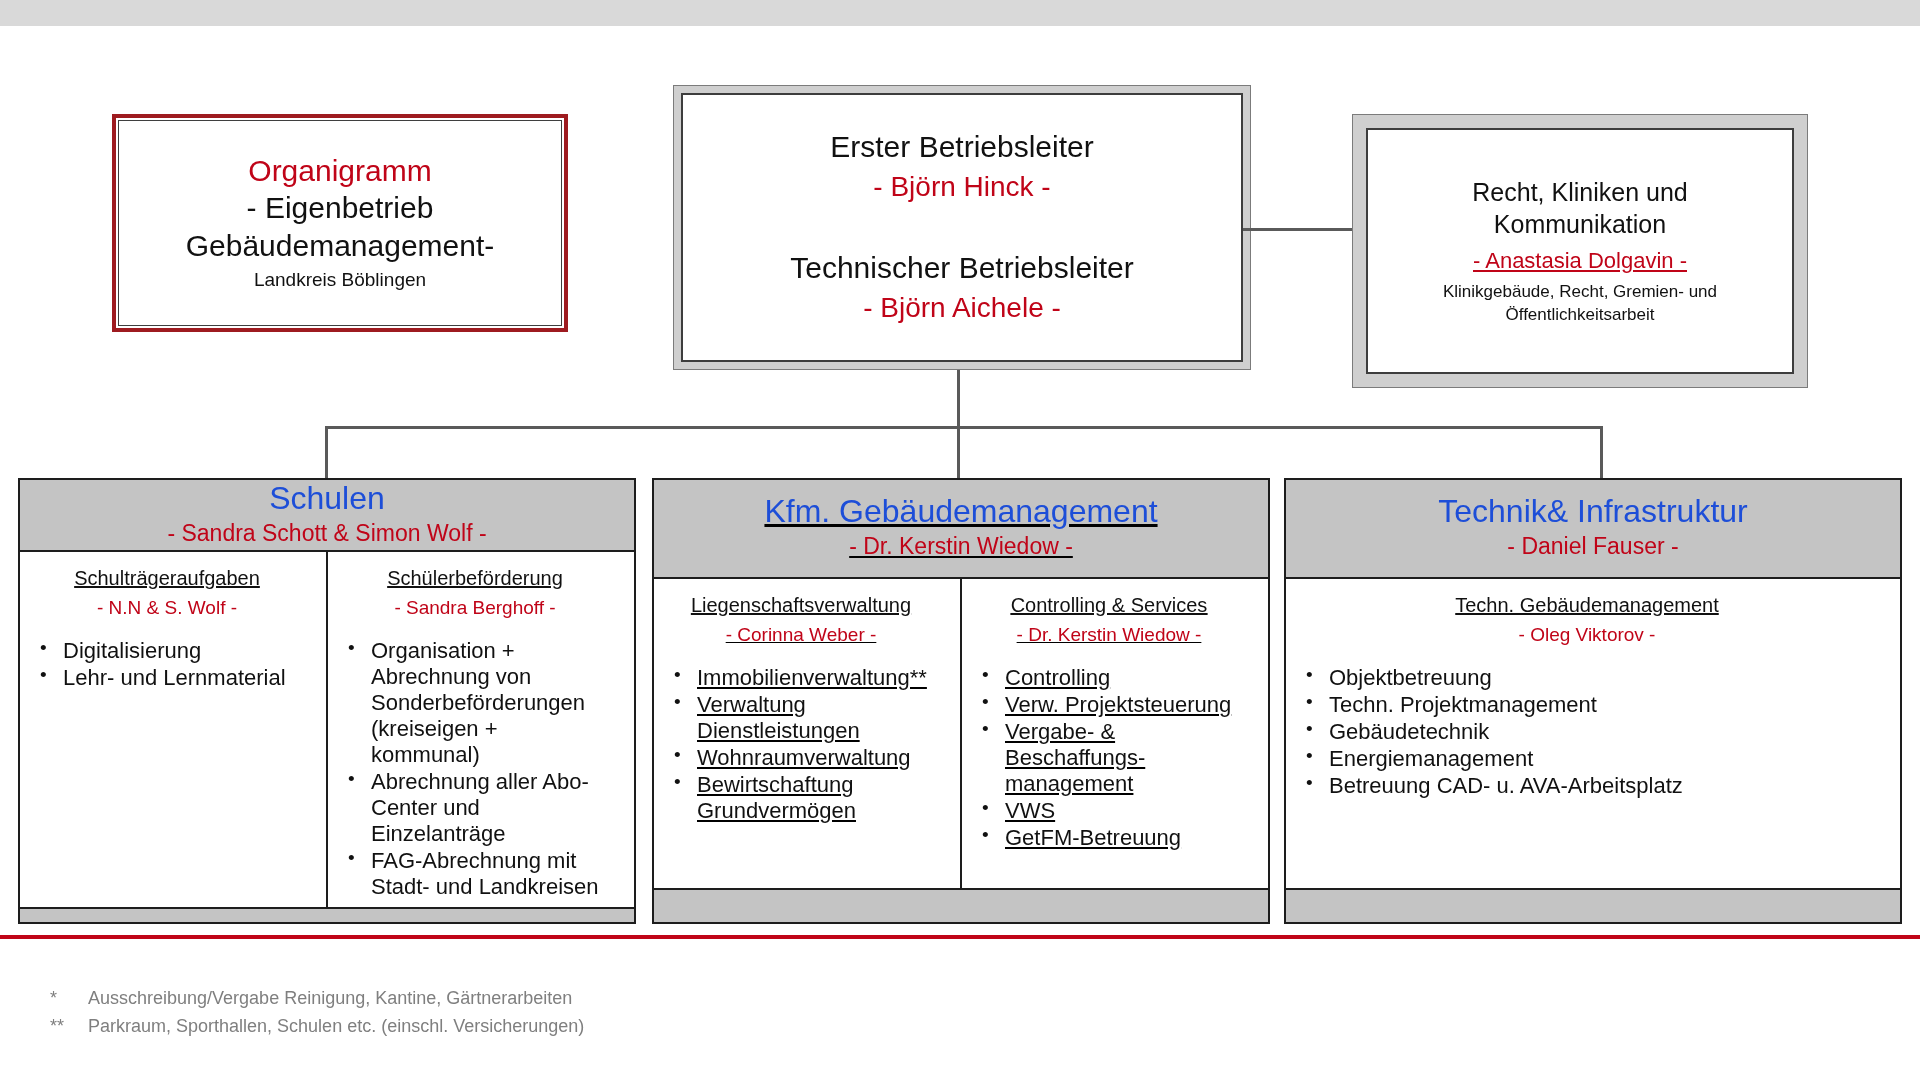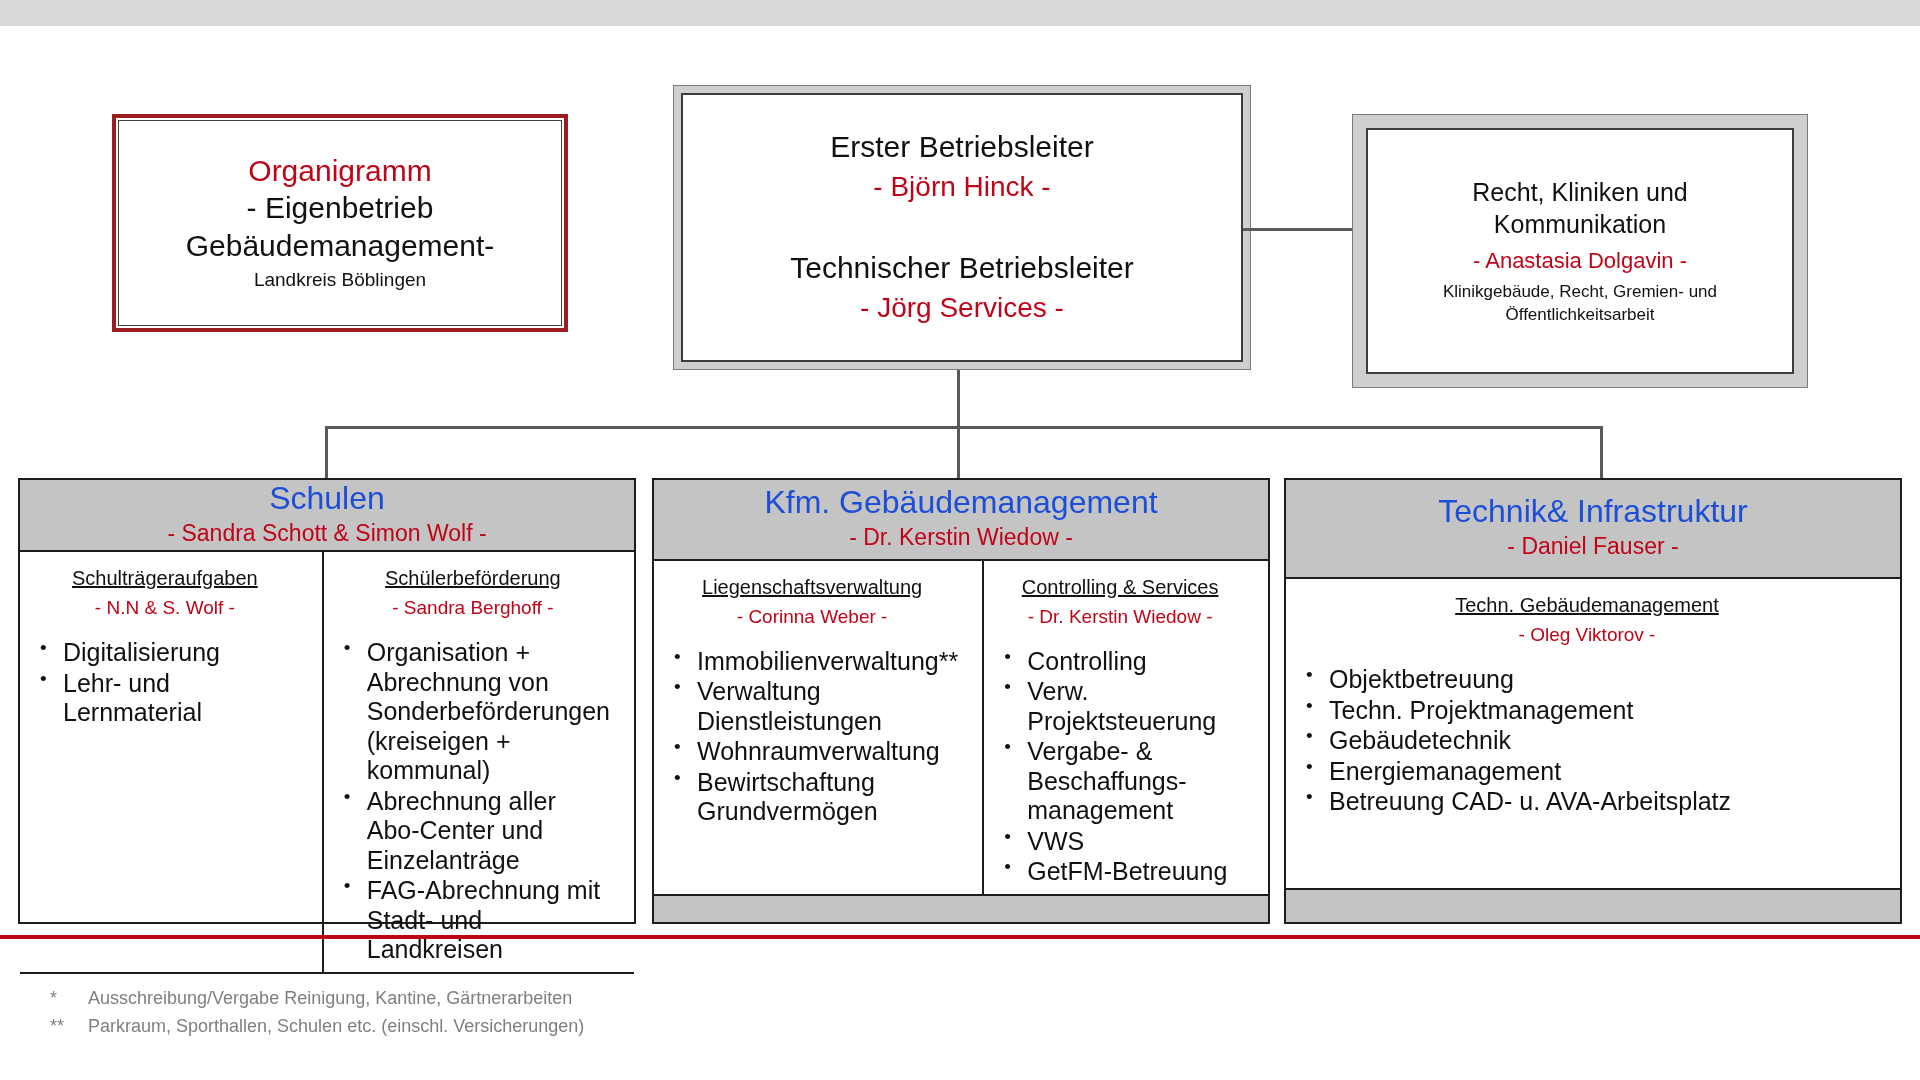--- a/index.html
+++ b/index.html
@@ -56,37 +56,37 @@
     border: 1px solid #7b7b7b;
     padding: 13px;
   }
   .right-inner {
     width:100%; height:100%; background:#fff;
     border: 2px solid #3d3d3d;
     display:flex; flex-direction:column; align-items:center; justify-content:center;
     text-align:center; padding: 4px 12px;
   }
   .right-role { font-size:25px; color:#111; line-height:1.28; }
-  .right-name { font-size:22px; color:#c00418; line-height:1.9; }
+  .right-name { font-size:22px; color:#c00418; line-height:1.9;text-decoration:underline; }
   .right-desc { font-size:17px; color:#111; line-height:1.32; }
 
   
   .conn { position:absolute; background:#5a5a5a; }
   .conn-h { height:3px; }
   .conn-v { width:3px; }
 
   
   .dept {
     position: absolute; top: 478px; height: 446px;
     background:#ffffff;
     border: 2px solid #1d1d1d;
     display:flex; flex-direction:column;
   }
   .dept-1 { left: 18px;   width: 618px; }
-  .dept-2 { left: 652px;  width: 618px; }
+  .dept-2 { left: 652px;  width: 618px; text-decoration: underline; }
   .dept-3 { left: 1284px; width: 618px; }
 
   .dept-head {
     background:#c4c4c4;
     border-bottom:2px solid #1d1d1d;
     height: 99px;
     display:flex; flex-direction:column; align-items:center; justify-content:center;
     text-align:center;
   }
   .dept-title { font-size:32px; color:#1d4ed8; line-height:1.15; }
@@ -100,21 +100,21 @@
   .unit + .unit { border-left: 2px solid #1d1d1d; }
   .unit-title {
     text-align:center; font-size:20px; color:#111;
     text-decoration: underline; line-height:1.2;
   }
   .unit-lead {
     text-align:center; font-size:19px; color:#c00418; line-height:1.9;
   }
   .unit-list { margin-top: 12px; list-style:none; }
   .unit-list li {
-    position:relative; font-size:25px; color:#111;
+    position:relative; font-size:22px; color:#111;
     line-height:1.18; margin-bottom:1px;
     padding-left: 31px;
   }
   .unit-list li::before {
     content:"\2022"; position:absolute; left:8px; top:-1px;
     font-size:19px; color:#111;
   }
 
   .dept-foot {
     height: 34px; background:#c4c4c4;
@@ -152,21 +152,21 @@
     <div class="title-sub">Gebäudemanagement-</div>
     <div class="title-small">Landkreis Böblingen</div>
   </div>
 
   <div class="ceo-box">
     <div class="ceo-inner">
       <div class="ceo-role">Erster Betriebsleiter</div>
       <div class="ceo-name">- Björn Hinck -</div>
       <div class="ceo-gap"></div>
       <div class="ceo-role">Technischer Betriebsleiter</div>
-      <div class="ceo-name">- Jörg Services -</div>
+      <div class="ceo-name">- Björn Aichele -</div>
     </div>
   </div>
 
   <div class="conn conn-h" style="left:1243px; top:228px; width:112px;"></div>
 
   <div class="right-box">
     <div class="right-inner">
       <div class="right-role">Recht, Kliniken und</div>
       <div class="right-role">Kommunikation</div>
       <div class="right-name">- Anastasia Dolgavin -</div>

